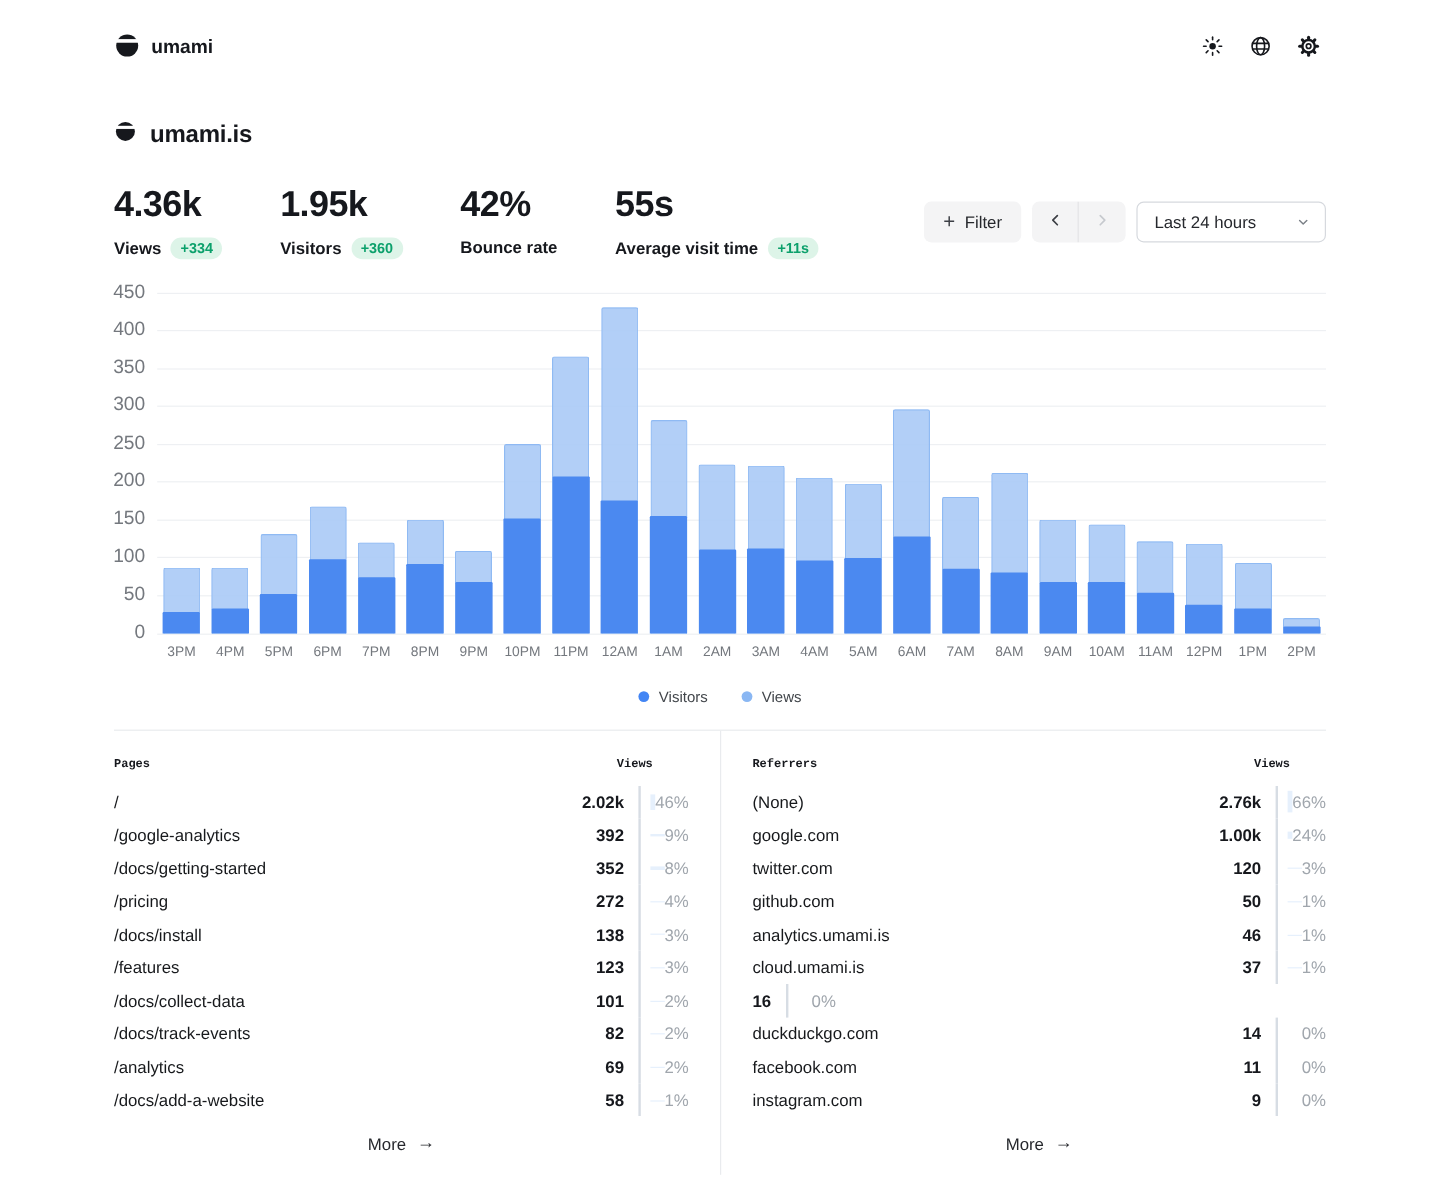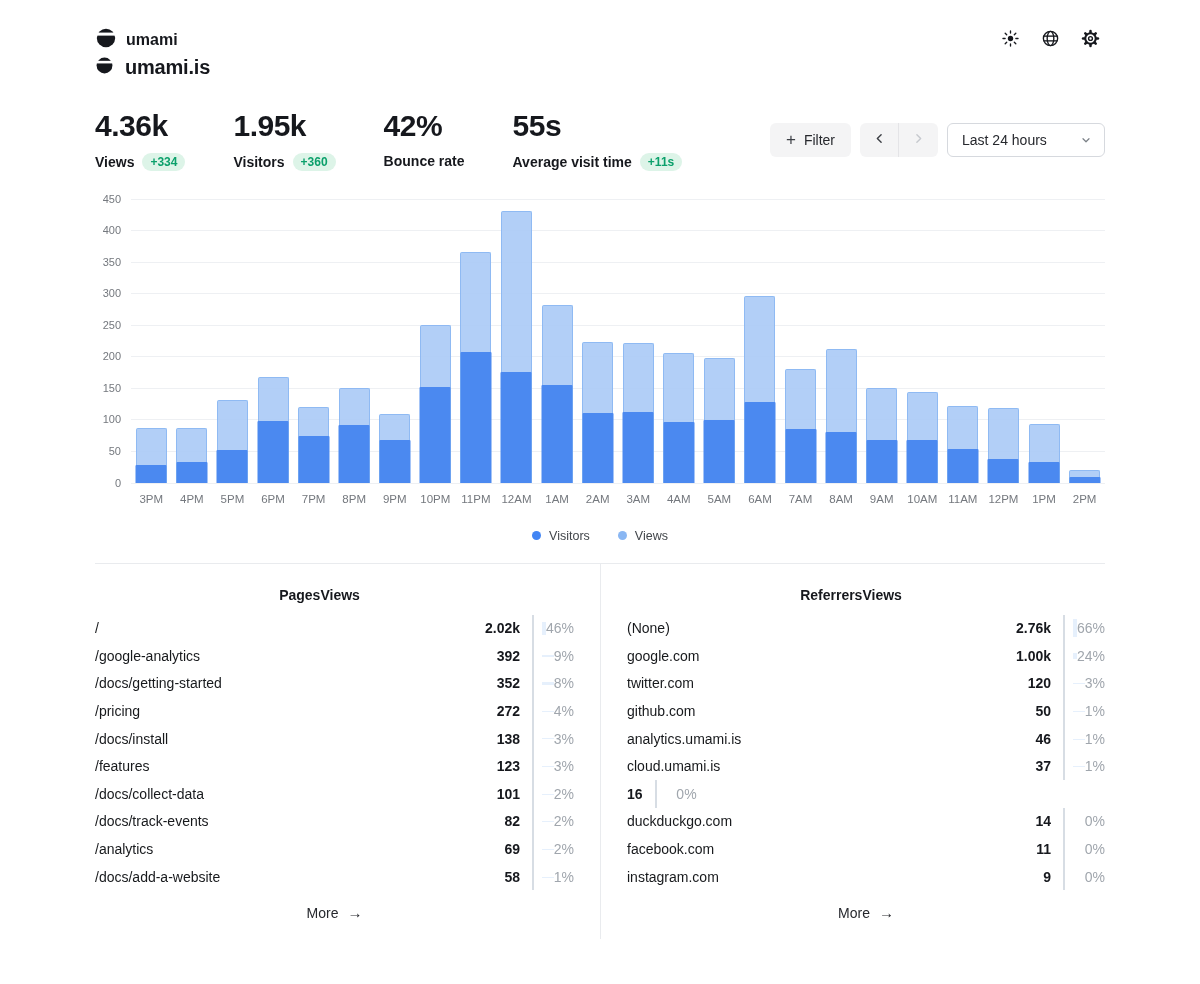--- a/index.html
+++ b/index.html
@@ -12,21 +12,21 @@
   .container { width:1010px; margin:0 auto; }
 
   
   .topbar { display:flex; justify-content:space-between; align-items:center; padding-top:24px; height:56px; }
   .brand { display:flex; align-items:center; gap:9px; font-size:16px; font-weight:700; cursor:pointer; }
   .topbar-actions { display:flex; align-items:center; gap:10px; }
   .icon-btn { width:30px; height:30px; border:none; background:transparent; border-radius:6px;
               display:flex; align-items:center; justify-content:center; cursor:pointer; color:#16181d; }
 
   
-  .site-row { display:flex; align-items:center; gap:11px; }
+  .site-row { display:flex; align-items:center; gap:11px; margin-top:44px; }
   .site-title { font-size:20px; font-weight:700; letter-spacing:-0.2px; cursor:pointer; }
 
   
   .stats-row { display:flex; align-items:center; margin-top:30px; }
   .metrics { display:flex; gap:48px; }
   .metric { min-width:78px; }
   .metric-value { font-size:30px; font-weight:700; letter-spacing:-0.5px; line-height:1.15; }
   .metric-sub { display:flex; align-items:center; gap:8px; margin-top:9px; }
   .metric-label { font-size:14px; font-weight:700; }
   .chip { font-size:12px; font-weight:700; color:#0ba06b; background:#ddf4e8;
@@ -41,21 +41,21 @@
   .nav-btn { width:39px; height:34px; background:transparent; display:flex; align-items:center; justify-content:center; }
   .nav-btn.prev { border-right:1px solid #e4e4e7; color:#3c3f45; }
   .nav-btn.next { color:#c6c9ce; cursor:default; }
   .date-select { display:flex; align-items:center; justify-content:space-between; gap:10px;
                  width:158px; height:34px; padding:0 12px 0 14px; background:#fff;
                  border:1px solid #d6d9de; border-radius:6px; color:#26282d; }
 
   
   .chart { display:flex; margin-top:28px; }
   .y-col { width:36px; position:relative; height:284px; flex:none; }
-  .ytick { position:absolute; right:10px; transform:translateY(-50%); font-size:11px; color:#74787e; }
+  .ytick { position:absolute; right:10px; transform:translateY(-50%); font-size:16px; color:#74787e; }
   .plot-col { flex:1; }
   .plot { position:relative; height:284px; }
   .gridline { position:absolute; left:0; right:0; height:1px; background:#eef0f3; }
   .bars { position:absolute; inset:0; display:flex; align-items:flex-end; }
   .bar-slot { flex:1; position:relative; height:100%; display:flex; align-items:flex-end; justify-content:center; }
   .bar-views { width:31px; background:#aecdf7; border:1px solid #8ab7f3; border-bottom:none;
                border-radius:2px 2px 0 0; opacity:0.95; }
   .bar-visitors { position:absolute; bottom:0; left:50%; transform:translateX(-50%);
                   width:31px; background:#4b89f0; border-radius:1px 1px 0 0; }
   .xlabels { display:flex; margin-top:10px; }
@@ -64,21 +64,21 @@
   
   .legend { display:flex; justify-content:center; gap:28px; margin-top:24px; }
   .legend-item { display:flex; align-items:center; gap:8px; font-size:12.5px; color:#42464b; cursor:pointer; }
   .legend-dot { width:9px; height:9px; border-radius:50%; }
 
   
   .divider { border:none; border-top:1px solid #e9ebee; margin-top:20px; }
   .tables { display:flex; min-height:352px; }
   .panel { width:50%; padding:14px 26px 18px 0; display:flex; flex-direction:column; }
   .panel + .panel { border-left:1px solid #e9ebee; padding:14px 0 18px 26px; }
-  .t-head { display:flex; justify-content:center; font-size:14px; font-weight:700; padding:9px 30px 12px 0; }
+  .t-head { display:flex; justify-content:space-between; font-size:10px; font-weight:700; padding:9px 30px 12px 0;font-family:Liberation Mono, monospace; }
   .t-row { display:flex; align-items:center; height:27.6px; font-size:14px; cursor:pointer; }
   .t-name { flex:1; color:#17191c; }
   .t-val { font-weight:700; }
   .t-pct { width:42px; margin-left:12px; align-self:stretch; display:flex; align-items:center;
            border-left:2px solid #d7dde4; padding-left:8px; color:#a0a6ad; position:relative; }
   .t-pct-fill { position:absolute; left:0; top:0; width:100%; background:#d9e8fa; opacity:0.65; }
   .t-pct span { position:relative; }
   .more-row { display:flex; justify-content:center; margin-top:14px; }
   .more-btn { display:flex; align-items:center; gap:9px; background:transparent; font-size:14px; color:#26282d; }
   .arrow { font-size:15px; color:#26282d; }

